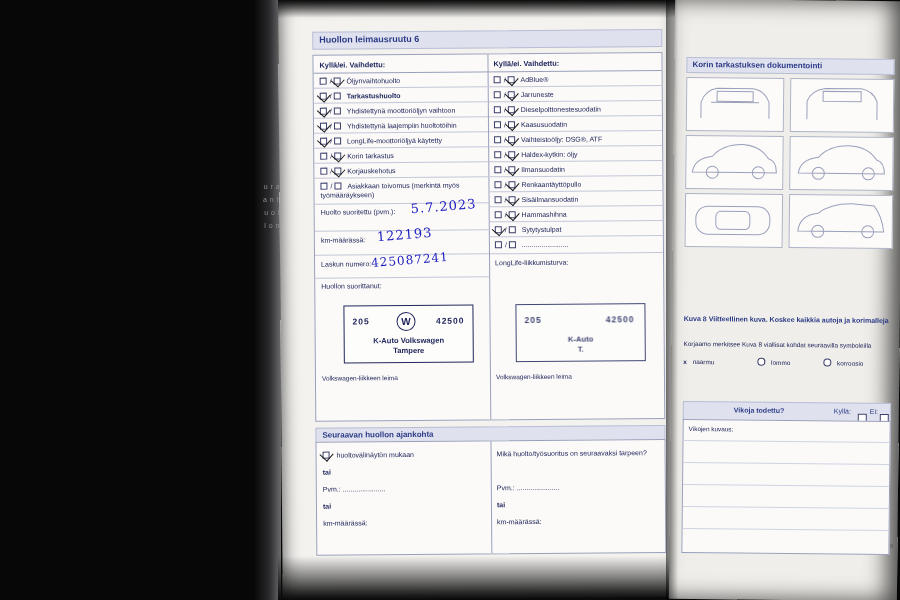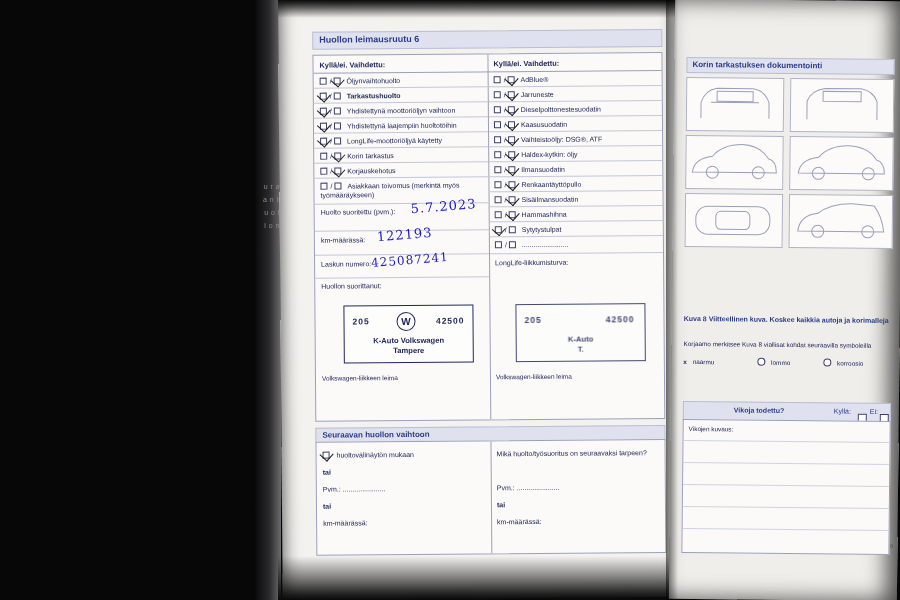--- a/index.html
+++ b/index.html
@@ -302,21 +302,21 @@
           <div style="position:absolute;right:10px;top:10px;" class="nums">42500</div>
           <div style="position:absolute;left:0;right:0;top:30px;" class="nm">K-Auto</div>
           <div style="position:absolute;left:0;right:0;top:40px;" class="nm">T.</div>
         </div>
 
         <div class="row" style="left:6px;top:318px;font-size:6.5px;">Volkswagen-liikkeen leima</div>
         <div class="row" style="left:180px;top:318px;font-size:6.5px;">Volkswagen-liikkeen leima</div>
       </div>
 
       <div class="sub-title-bar">
-        <span>Seuraavan huollon vaihtoon</span>
+        <span>Seuraavan huollon ajankohta</span>
       </div>
       <div class="bottom-box">
         <div class="col-div" style="height:112px;"></div>
 
         <div class="row" style="left:6px;top:8px;">
           <span class="cb mark"></span>
           <span style="margin-left:4px;">huoltovälinäytön mukaan</span>
         </div>
         <div class="row" style="left:6px;top:25px;font-weight:bold;">tai</div>
         <div class="row" style="left:6px;top:42px;">Pvm.: ......................</div>

